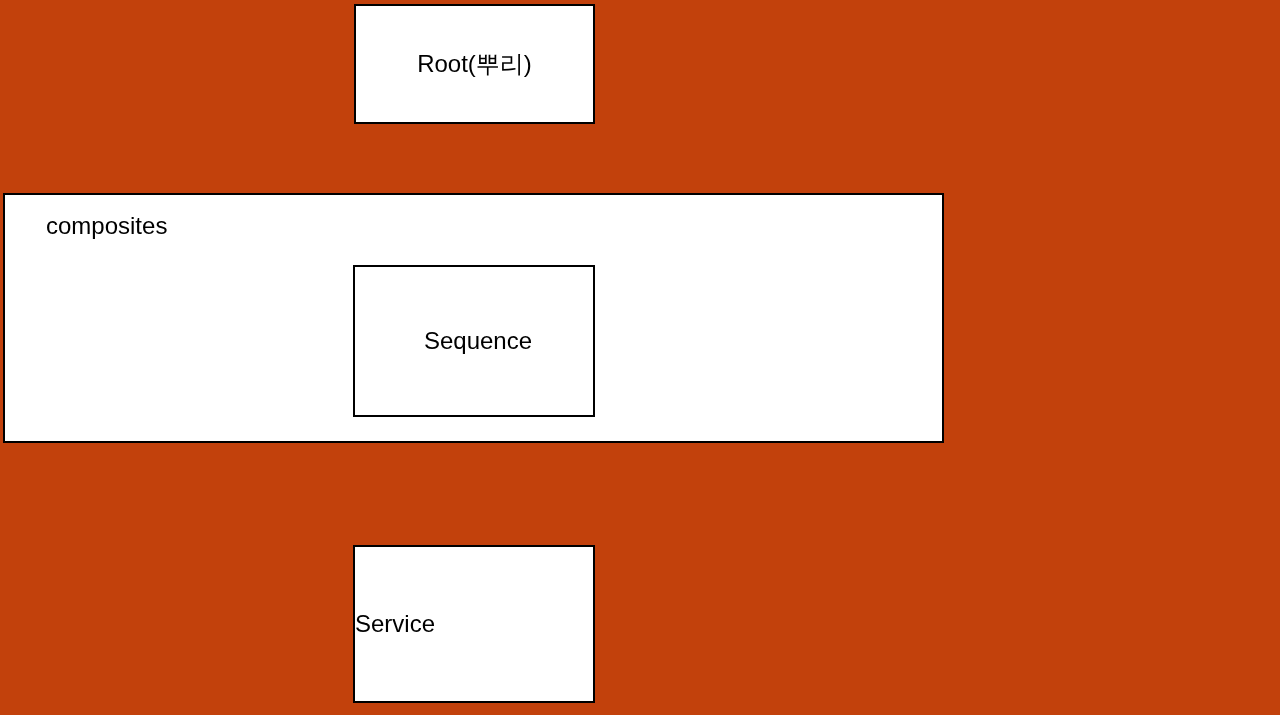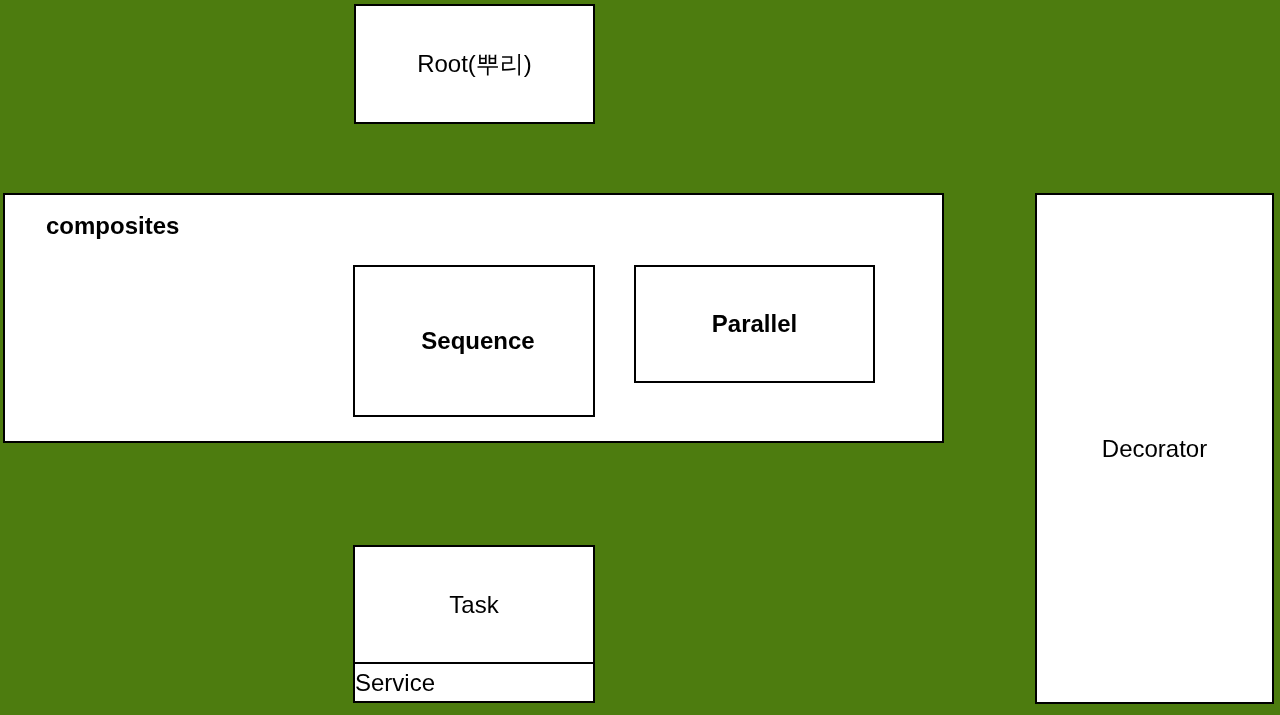--- a/index.html
+++ b/index.html
@@ -4,21 +4,21 @@
 <style>
   html, body {
     margin: 0;
     padding: 0;
     background: #ffffff;
   }
   .canvas {
     position: relative;
     width: 1280px;
     height: 715px;
-    background: #4d7c0f;
+    background: #c2410c;
     font-family: "Liberation Sans", sans-serif;
     color: #000000;
     overflow: hidden;
   }
   .box {
     position: absolute;
     box-sizing: border-box;
     border: 2px solid #000000;
     background: #ffffff;
   }
@@ -34,21 +34,21 @@
     white-space: nowrap;
   }
   
   .root-box {
     left: 354px; top: 4px;
     width: 241px; height: 120px;
   }
   
   .composites-box {
     left: 3px; top: 193px;
-    width: 941px; height: 250px; font-weight: bold;
+    width: 941px; height: 250px;
   }
   .group-label {
     position: absolute;
     left: 41px; top: 17px;
   }
   
   .selector-box { left: 68px;  top: 69px; width: 242px; height: 119px; }
   .sequence-box { left: 348px; top: 70px; width: 242px; height: 152px; padding-left: 8px; }
   .parallel-box { left: 629px; top: 70px; width: 241px; height: 118px; }
   
@@ -86,31 +86,22 @@
   </div>
 
   <div class="box composites-box">
     <span class="label group-label">composites</span>
 
 
     <div class="box centered sequence-box">
       <span class="label">Sequence</span>
     </div>
 
-    <div class="box centered parallel-box">
-      <span class="label">Parallel</span>
-    </div>
   </div>
 
-  <div class="box centered decorator-box">
-    <span class="label">Decorator</span>
-  </div>
 
   <div class="box task-service-box">
-    <div class="task-section">
-      <span class="label">Task</span>
-    </div>
     <div class="service-section">
       <span class="label">Service</span>
     </div>
   </div>
 
 </div>
 
 </body></html>

